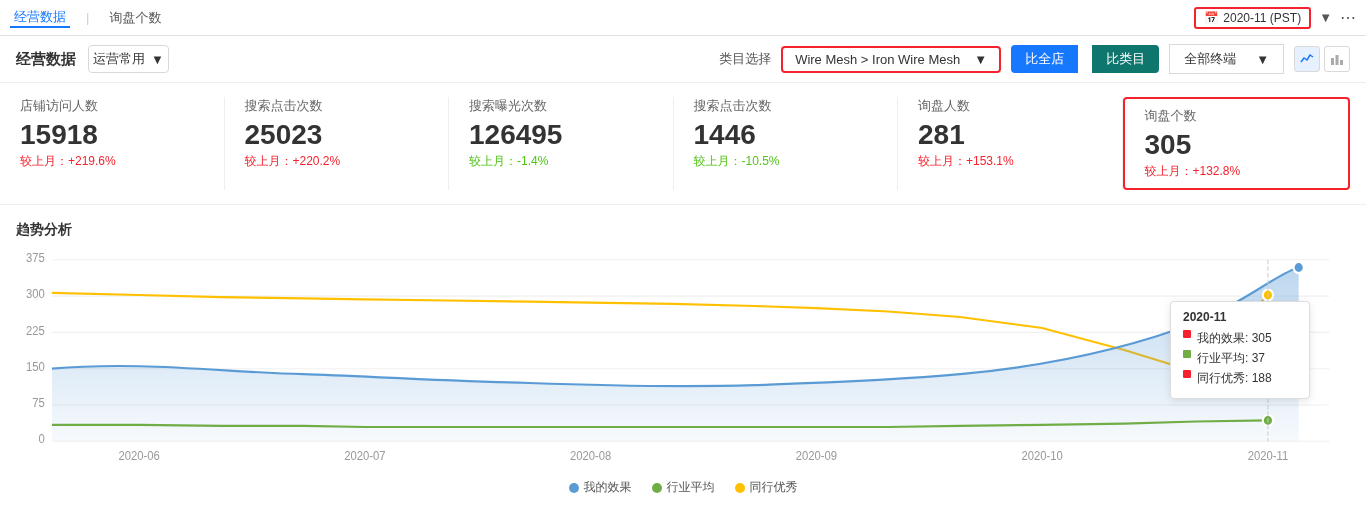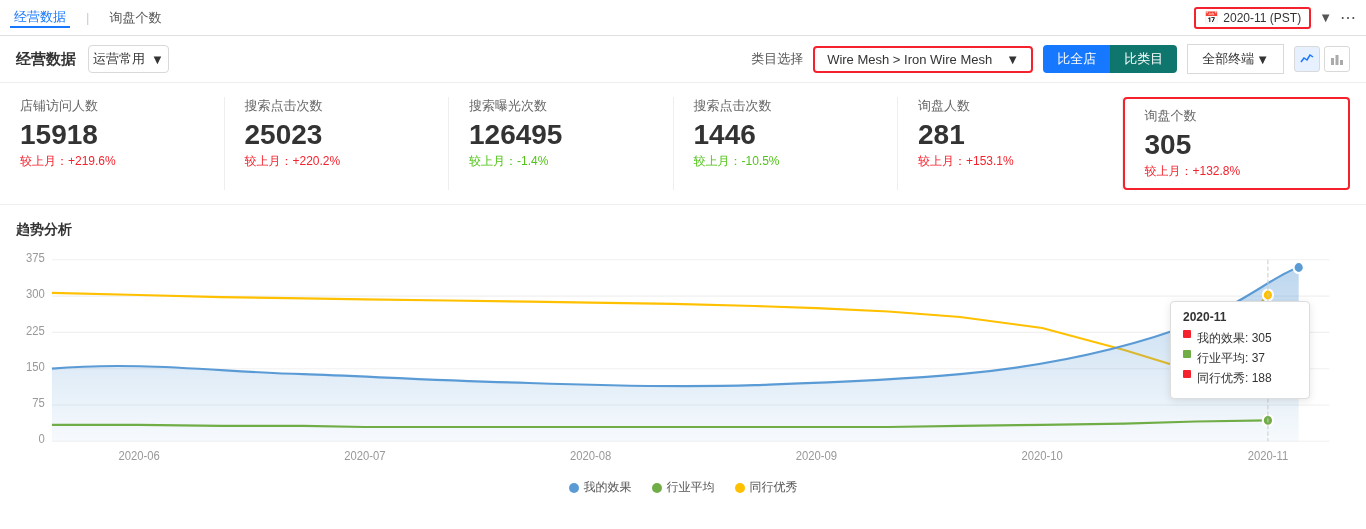--- a/index.html
+++ b/index.html
@@ -87,21 +87,21 @@
       color: #333;
       background: #fff;
       cursor: pointer;
       display: flex;
       align-items: center;
       gap: 6px;
       min-width: 220px;
     }
     .btn-group {
       display: flex;
-      gap: 0;
+      gap: 14px;
     }
     .btn-blue {
       background: #1677ff;
       color: #fff;
       border: none;
       padding: 5px 14px;
       font-size: 13px;
       cursor: pointer;
       border-radius: 4px 0 0 4px;
     }
@@ -116,21 +116,21 @@
     }
     .btn-outline {
       background: #fff;
       color: #333;
       border: 1px solid #d9d9d9;
       padding: 5px 14px;
       font-size: 13px;
       cursor: pointer;
       display: flex;
       align-items: center;
-      gap: 2px;
+      gap: 20px;
     }
     .view-icons {
       display: flex;
       gap: 4px;
       align-items: center;
     }
     .view-icon {
       width: 26px;
       height: 26px;
       border: 1px solid #d9d9d9;

